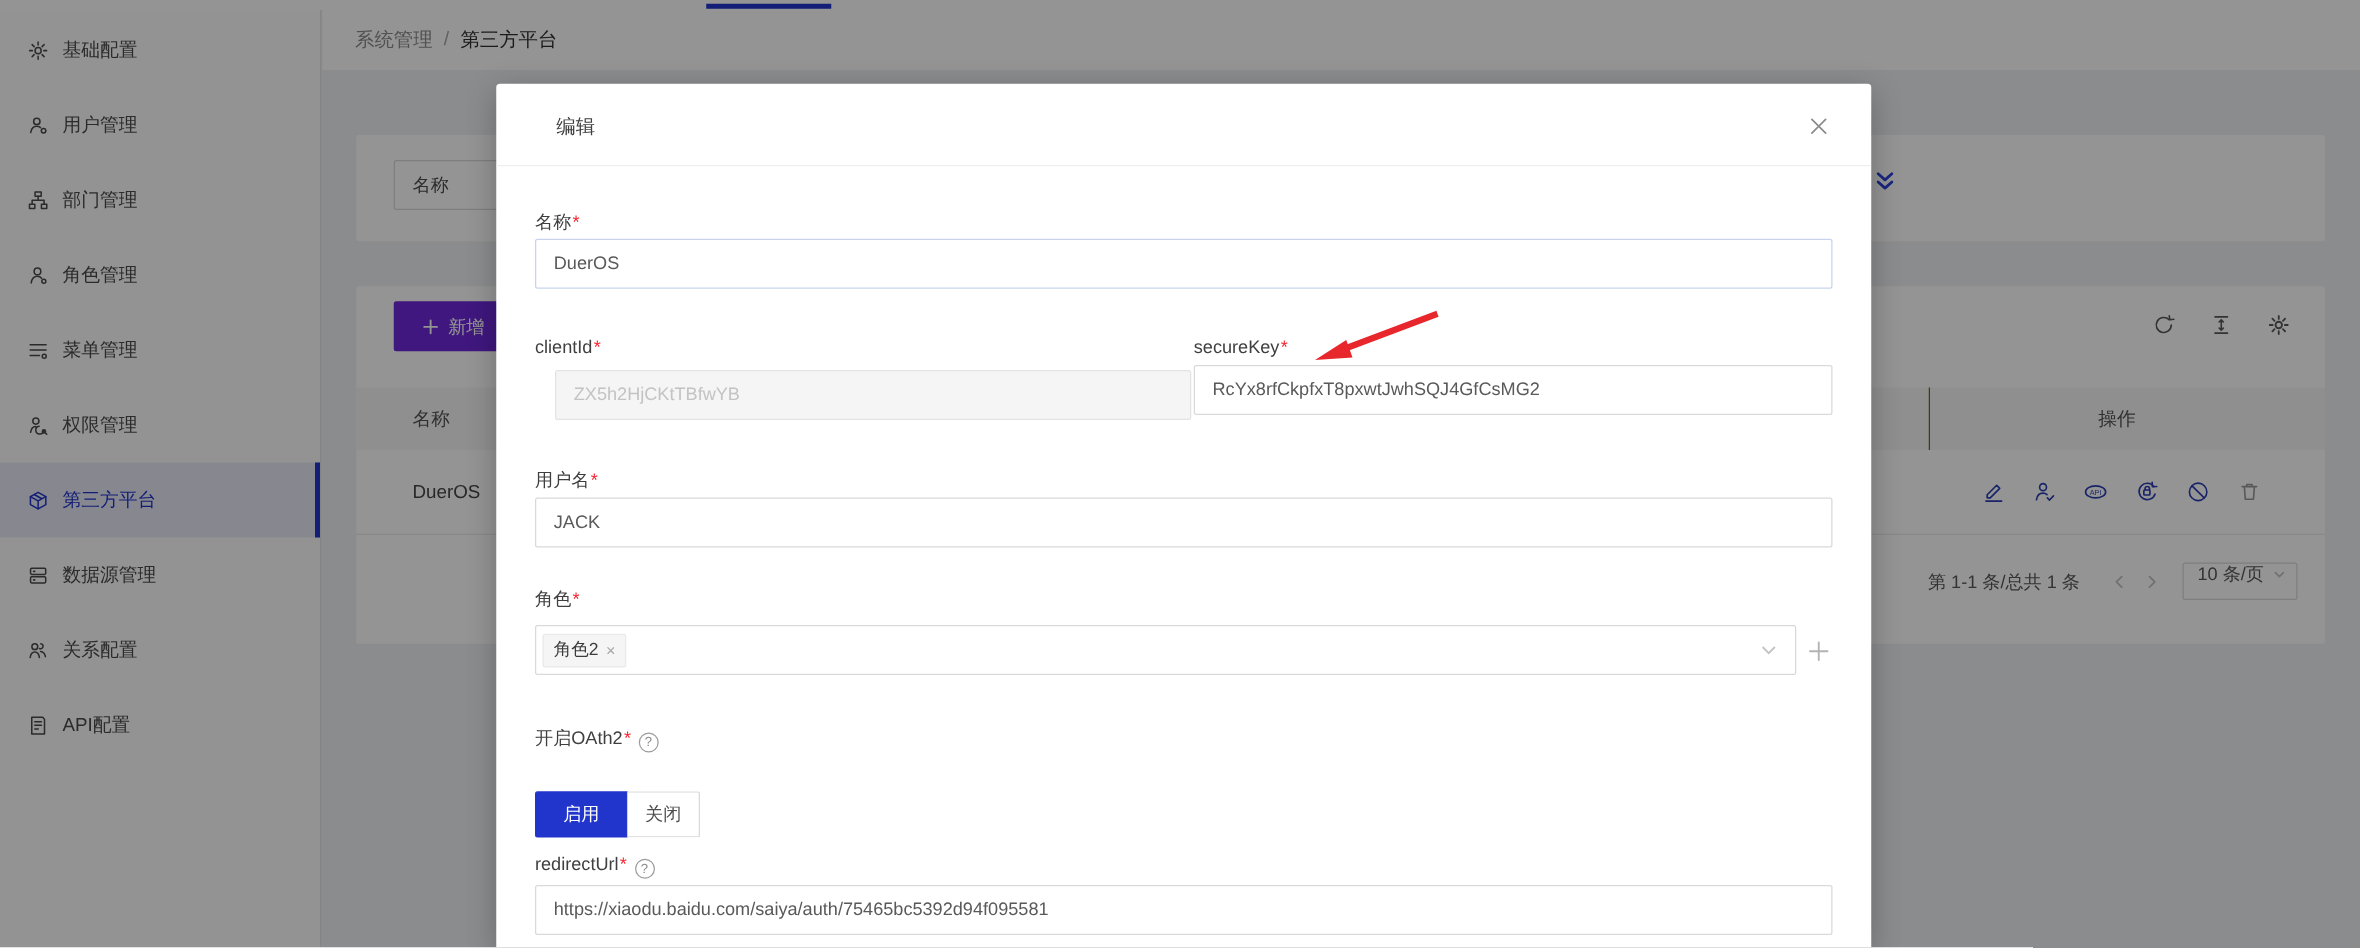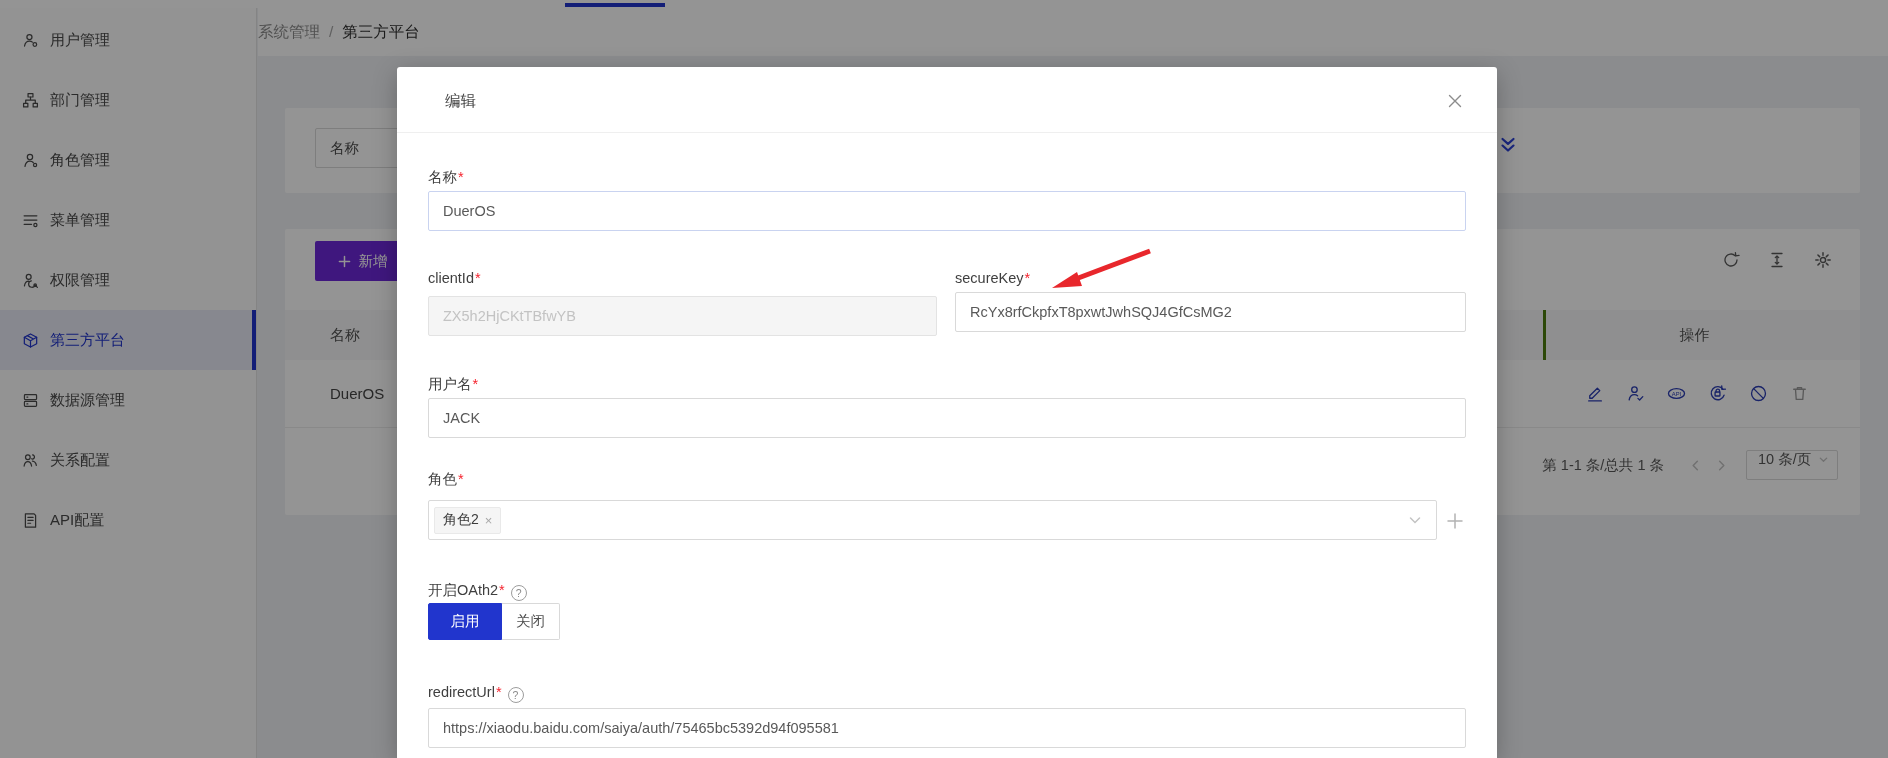--- a/index.html
+++ b/index.html
@@ -13,42 +13,42 @@
 
   
   .sidebar { position:absolute; left:0; top:8px; width:257px; height:750px; background:#fdfdfd; border-right:1px solid #e4e4e4; padding-top:2px; }
   .side-item { position:relative; height:60px; display:flex; align-items:center; padding-left:21px; color:#4a4a4a; font-size:15px; cursor:pointer; }
   .side-item .sicon { width:18px; height:18px; margin-right:11px; display:flex; align-items:center; justify-content:center; }
   .side-item svg { stroke:currentColor; fill:none; stroke-width:1.15; stroke-linecap:round; stroke-linejoin:round; }
   .side-item.active { background:#e9ebf6; color:#2135cd; }
   .side-item.active::after { content:""; position:absolute; right:0; top:0; width:4px; height:100%; background:#2135cd; }
 
   
-  .crumbbar { position:absolute; left:258px; top:8px; width:1630px; height:48px; background:#fff; display:flex; align-items:center; font-size:15.5px; }
+  .crumbbar { position:absolute; left:258px; top:8px; width:1630px; height:48px; background:#fff; display:flex; align-items:center; padding-left:26px; font-size:15.5px; }
   .crumb-section { color:#8c8c8c; }
   .crumb-sep { color:#a6a6a6; margin:0 9px; }
   .crumb-current { color:#303030; }
 
   
   .card { position:absolute; background:#fff; border-radius:2px; }
   .filter-card { left:285px; top:108px; width:1575px; height:85px; }
   .name-filter-box { position:absolute; left:30px; top:20px; width:250px; height:40px; border:1px solid #d9d9d9; border-radius:2px; display:flex; align-items:center; padding-left:14px; font-size:14.5px; color:#4c4c4c; background:#fff; }
   .collapse-toggle { position:absolute; left:1210px; top:24px; width:26px; height:26px; color:#2b42d8; cursor:pointer; display:flex; align-items:center; justify-content:center; }
   .collapse-toggle svg { stroke:currentColor; fill:none; stroke-width:2; stroke-linecap:round; stroke-linejoin:round; }
 
   .table-card { left:285px; top:229px; width:1575px; height:286px; }
   .add-btn { position:absolute; left:30px; top:12px; width:95px; height:40px; background:#6d28d9; border:none; border-radius:2px; color:#fff; font-size:14.5px; display:flex; align-items:center; justify-content:center; gap:8px; cursor:pointer; font-family:inherit; }
   .add-btn svg { stroke:#fff; stroke-width:1.6; stroke-linecap:round; }
   .tool-icons { position:absolute; right:28px; top:22px; display:flex; gap:28px; color:#595959; }
   .tool-icons .ticon { width:18px; height:18px; cursor:pointer; }
   .tool-icons svg { stroke:currentColor; fill:none; stroke-width:1.3; stroke-linecap:round; stroke-linejoin:round; }
 
   .thead { position:absolute; left:0; top:81px; width:1575px; height:50px; background:#f7f7f8; display:flex; align-items:center; font-size:15px; color:#535353; }
   .th-name { padding-left:45px; }
-  .th-actions { position:absolute; left:1258px; top:0; width:300px; height:100%; display:flex; align-items:center; justify-content:center; border-left:3px solid #4d7c0f; }
+  .th-actions { position:absolute; left:1258px; top:0; width:300px; height:100%; display:flex; align-items:center; justify-content:center; border-left:1px solid #4d7c0f; }
   .trow { position:absolute; left:0; top:131px; width:1575px; height:68px; border-bottom:1px solid #ececec; font-size:15px; color:#454545; }
   .td-name { position:absolute; left:45px; top:0; height:100%; display:flex; align-items:center; }
   .row-actions { position:absolute; left:1300px; top:0; height:100%; display:flex; align-items:center; gap:22px; color:#2b3db4; }
   .row-actions .aicon { width:19px; height:19px; cursor:pointer; }
   .row-actions svg { stroke:currentColor; fill:none; stroke-width:1.25; stroke-linecap:round; stroke-linejoin:round; }
   .aicon.grey { color:#9a9a9a; }
 
   .pager { position:absolute; right:22px; top:221px; display:flex; align-items:center; font-size:14.5px; color:#595959; }
   .pager-summary { margin-right:18px; }
   .pg-arrow { width:26px; height:26px; display:flex; align-items:center; justify-content:center; color:#c3c3c3; cursor:pointer; }
@@ -71,36 +71,45 @@
   .tin.blue-border { border-color:#c9d3f0; }
   .tin.disabled { background:#f5f5f5; color:#c3c3c3; border-color:#e3e3e3; }
 
   .role-select { position:absolute; left:31px; top:433px; width:1009px; height:40px; border:1px solid #d9d9d9; border-radius:2px; background:#fff; display:flex; align-items:center; padding-left:5px; cursor:pointer; }
   .role-tag { height:27px; background:#f5f5f5; border:1px solid #e9e9e9; border-radius:2px; display:flex; align-items:center; padding:0 8px; font-size:14px; color:#3c3c3c; gap:6px; }
   .role-tag .tag-x { color:#a6a6a6; font-size:13px; cursor:pointer; }
   .role-chevron { position:absolute; right:14px; color:#c3c3c3; width:14px; height:14px; }
   .role-chevron svg, .add-role-btn svg { stroke:currentColor; fill:none; stroke-width:1.5; stroke-linecap:round; }
   .add-role-btn { position:absolute; left:1049px; top:445px; width:18px; height:18px; color:#b3b3b3; cursor:pointer; }
 
-  .toggle-group { position:absolute; left:31px; top:536px; display:flex;font-family:Liberation Mono, monospace; }
+  .toggle-group { position:absolute; left:31px; top:566px; display:flex;font-family:Liberation Mono, monospace; }
   .toggle-on { width:74px; height:37px; background:#2135cd; color:#fff; font-size:14.5px; display:flex; align-items:center; justify-content:center; border:1px solid #2135cd; border-radius:2px 0 0 2px; cursor:pointer; }
   .toggle-off { width:58px; height:37px; background:#fff; color:#4f4f4f; font-size:14.5px; display:flex; align-items:center; justify-content:center; border:1px solid #d9d9d9; border-left:none; border-radius:0 2px 2px 0; cursor:pointer; }
 
   .annotation-arrow { position:absolute; left:0; top:0; width:1888px; height:758px; z-index:30; pointer-events:none; }
 </style>
 </head>
 <body>
 
 <div class="screen">
 
   <div class="topstrip">
     <div class="tab-indicator"></div>
   </div>
 
   <aside class="sidebar">
+    <div class="side-item">
+      <span class="sicon">
+          <svg viewBox="0 0 16 16" width="17" height="17">
+            <circle cx="8" cy="8" r="2.3"></circle>
+            <path d="M8 1.6v2.1M8 12.3v2.1M1.6 8h2.1M12.3 8h2.1M3.5 3.5l1.5 1.5M11 11l1.5 1.5M12.5 3.5L11 5M5 11l-1.5 1.5"></path>
+          </svg>
+        </span>
+      <span class="slabel">基础配置</span>
+    </div>
     <div class="side-item">
       <span class="sicon">
           <svg viewBox="0 0 16 16" width="17" height="17">
             <circle cx="7" cy="4.8" r="2.4"></circle>
             <path d="M2.4 13.2c.5-3.2 2.4-4.7 4.6-4.7 1 0 2 .3 2.8 1"></path>
             <circle cx="12.1" cy="11.8" r="1.7"></circle>
           </svg>
         </span>
       <span class="slabel">用户管理</span>
     </div>
@@ -293,21 +302,21 @@
     </div>
 
     <div class="field-label" style="left:31px; top:101px;">
       <span>名称</span><span class="req">*</span>
     </div>
     <input class="tin blue-border" style="left: 31px; top: 124px; width: 1038px;" readonly="" value="DuerOS">
 
     <div class="field-label" style="left:31px; top:203px;">
       <span>clientId</span><span class="req">*</span>
     </div>
-    <input class="tin disabled" style="left: 31px; top: 229px; width: 509px;" readonly="" value="ZX5h2HjCKtTBfwYB">
+    <input class="tin disabled" style="left: 47px; top: 229px; width: 509px;" readonly="" value="ZX5h2HjCKtTBfwYB">
 
     <div class="field-label" style="left:558px; top:203px;">
       <span>secureKey</span><span class="req">*</span>
     </div>
     <input class="tin" style="left: 558px; top: 225px; width: 511px;" readonly="" value="RcYx8rfCkpfxT8pxwtJwhSQJ4GfCsMG2">
 
     <div class="field-label" style="left:31px; top:308px;">
       <span>用户名</span><span class="req">*</span>
     </div>
     <input class="tin" style="left: 31px; top: 331px; width: 1038px;" readonly="" value="JACK">

